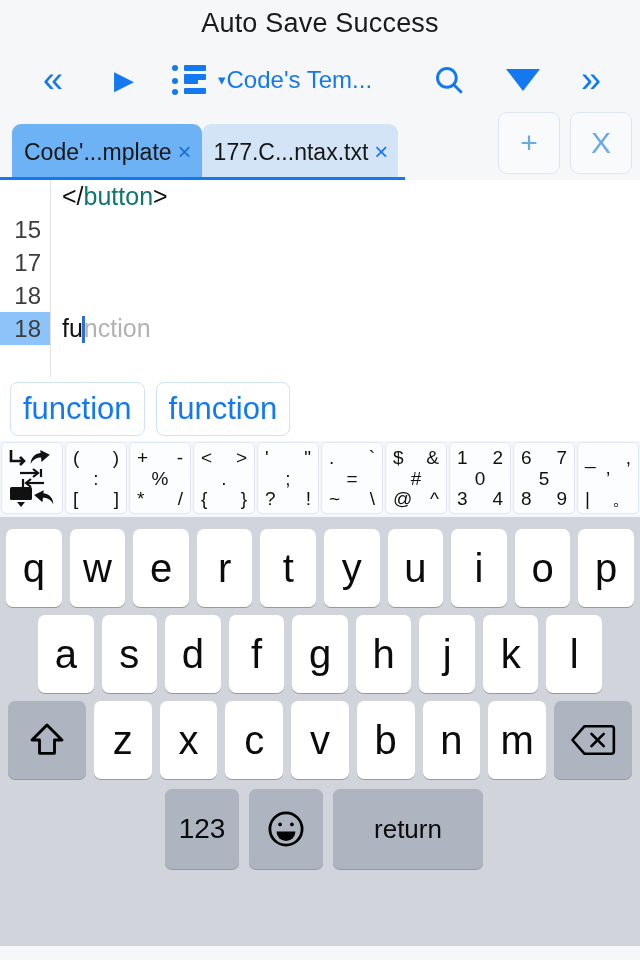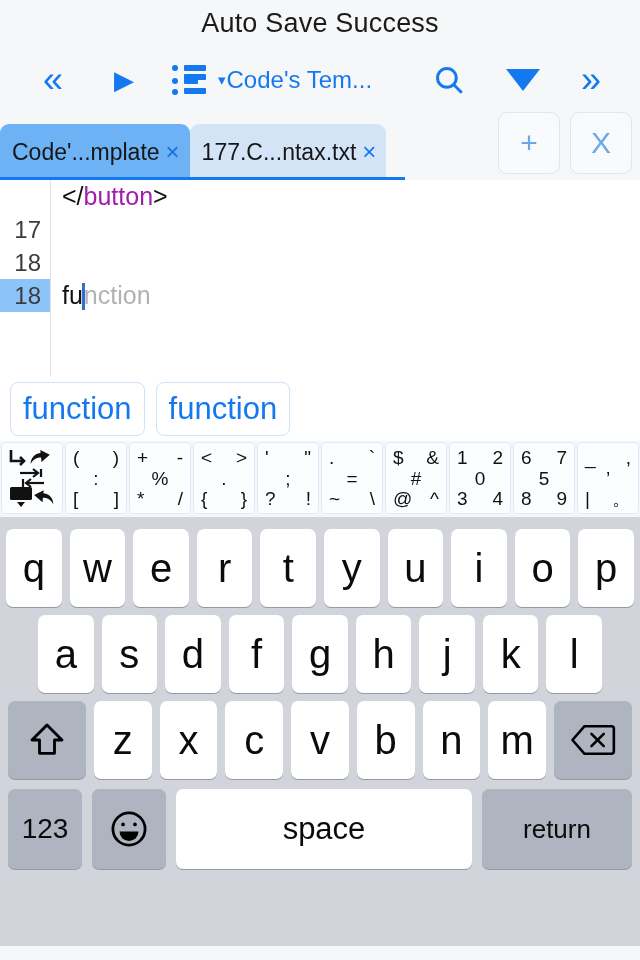--- a/index.html
+++ b/index.html
@@ -46,21 +46,21 @@
   .outline-icon .dot { width: 6px; height: 6px; border-radius: 50%; left: 0; }
   .outline-icon .bar { height: 6px; border-radius: 1px; left: 12px; }
   .outline-icon .d1 { top: 1px; }  .outline-icon .b1 { top: 1px; width: 22px; }
   .outline-icon .b1b{ top: 10px; left: 12px; width: 22px; }
   .outline-icon .d2 { top: 14px; } .outline-icon .b2 { top: 14px; width: 14px; }
   .outline-icon .d3 { top: 25px; } .outline-icon .b3 { top: 24px; width: 22px; }
 
   
   .tabbar {
     height: 66px; display: flex; align-items: flex-end;
-    background: #f6f7f8; padding: 0 8px 0 0; position: relative;
+    background: #f6f7f8; padding: 0 8px 0 12px; position: relative;
   }
   .tab {
     height: 56px; display: flex; align-items: center; gap: 6px;
     padding: 0 10px 0 12px; border-radius: 9px 9px 0 0;
     font-size: 23px; color: #161616; white-space: nowrap; max-width: 205px;
   }
   .tab.active   { background: #6cb2f5; }
   .tab.inactive { background: #d3e4f6; }
   .tab .tab-x { color: #1479f0; font-size: 24px; font-weight: 400; }
   .tab.active .tab-x { color: #1b6fd6; }
@@ -78,21 +78,21 @@
     font-family: "Liberation Sans", sans-serif;
   }
   .code-line { display: flex; height: 33px; align-items: center; }
   .gutter {
     width: 50px; flex: none; text-align: right; padding-right: 9px;
     font-size: 24px; color: #3c3c3c; height: 33px; line-height: 33px;
   }
   .code-line.current .gutter { background: #8cc3f9; }
   .gutter-rule { position: absolute; left: 50px; top: 0; bottom: 0; width: 1px; background: #e2e2e2; }
   .code-text { padding-left: 12px; font-size: 25px; color: #111; white-space: pre; position: relative; }
-  .tk-tag   { color: #a21caf; }
+  .tk-tag   { color: #0f766e; }
   .tk-attr  { color: #1a73e8; }
   .tk-str   { color: #6c8f16; }
   .tk-punc  { color: #111; }
   .tk-ghost { color: #b2b2b2; }
   .caret {
     display: inline-block; width: 3px; height: 27px; background: #2f6fd0;
     vertical-align: -6px; margin: 0 -1px;
   }
 
   
@@ -116,21 +116,21 @@
   .s-bl { bottom: 5px; left: 7px; }
   .s-br { bottom: 5px; right: 7px; }
   .symkey.wide-first { flex: 0 0 62px; }
 
   
   .keyboard { background: #d1d5db; height: 429px; padding-top: 12px; }
   .krow { display: flex; justify-content: center; align-items: flex-start; }
   .krow.r1 { gap: 8px; padding: 0 6px; }
   .krow.r2 { gap: 8px; padding: 8px 38px 0 38px; }
   .krow.r3 { gap: 8px; padding: 8px 8px 0 8px; }
-  .krow.r4 { gap: 10px; padding: 10px 8px 0 8px; }
+  .krow.r4 { gap: 10px; padding: 10px 0 0 8px; }
   .key {
     background: #ffffff; border-radius: 7px; box-shadow: 0 1px 0 rgba(0,0,0,.28);
     height: 78px; display: flex; align-items: center; justify-content: center;
     font-size: 40px; color: #0b0b0b; flex: 1 1 0;
   }
   .key.dark { background: #aeb5c0; }
   .key.shift { flex: 0 0 78px; }
   .key.back  { flex: 0 0 78px; }
   .key.num   { flex: 0 0 74px; font-size: 28px; }
   .key.emoji { flex: 0 0 74px; font-size: 34px; }
@@ -197,20 +197,24 @@
   </div>
 
   <div class="editor">
     <div class="gutter-rule"></div>
     <div id="code-lines">
         <div class="code-line">
           <div class="gutter"></div>
           <div class="code-text"><span class="tk-punc">&lt;/</span><span class="tk-tag">button</span><span class="tk-punc">&gt;</span></div>
         </div>
         <div class="code-line">
+          <div class="gutter">15</div>
+          <div class="code-text"></div>
+        </div>
+        <div class="code-line">
           <div class="gutter">17</div>
           <div class="code-text"></div>
         </div>
         <div class="code-line">
           <div class="gutter">18</div>
         </div>
         <div class="code-line current">
           <div class="gutter">18</div>
           <div class="code-text"><span class="tk-punc">fu</span><span class="caret"></span><span class="tk-ghost">nction</span></div>
         </div>
@@ -362,17 +366,16 @@
     <div class="krow r4">
       <div class="key dark num">123</div>
       <div class="key dark emoji">
         <svg width="42" height="42" viewBox="0 0 24 24" fill="none" stroke="#000" stroke-width="1.6">
           <circle cx="12" cy="12" r="9.2"></circle>
           <circle cx="8.6" cy="9.4" r="1.05" fill="#000" stroke="none"></circle>
           <circle cx="15.4" cy="9.4" r="1.05" fill="#000" stroke="none"></circle>
           <path d="M6.6 13.4 h10.8 a5.4 5.4 0 0 1 -10.8 0 Z" fill="#000" stroke="none"></path>
         </svg>
       </div>
-      <div class="key space">space</div>
       <div class="key dark ret">return</div>
     </div>
   </div>
 </div>
 
 </body></html>

